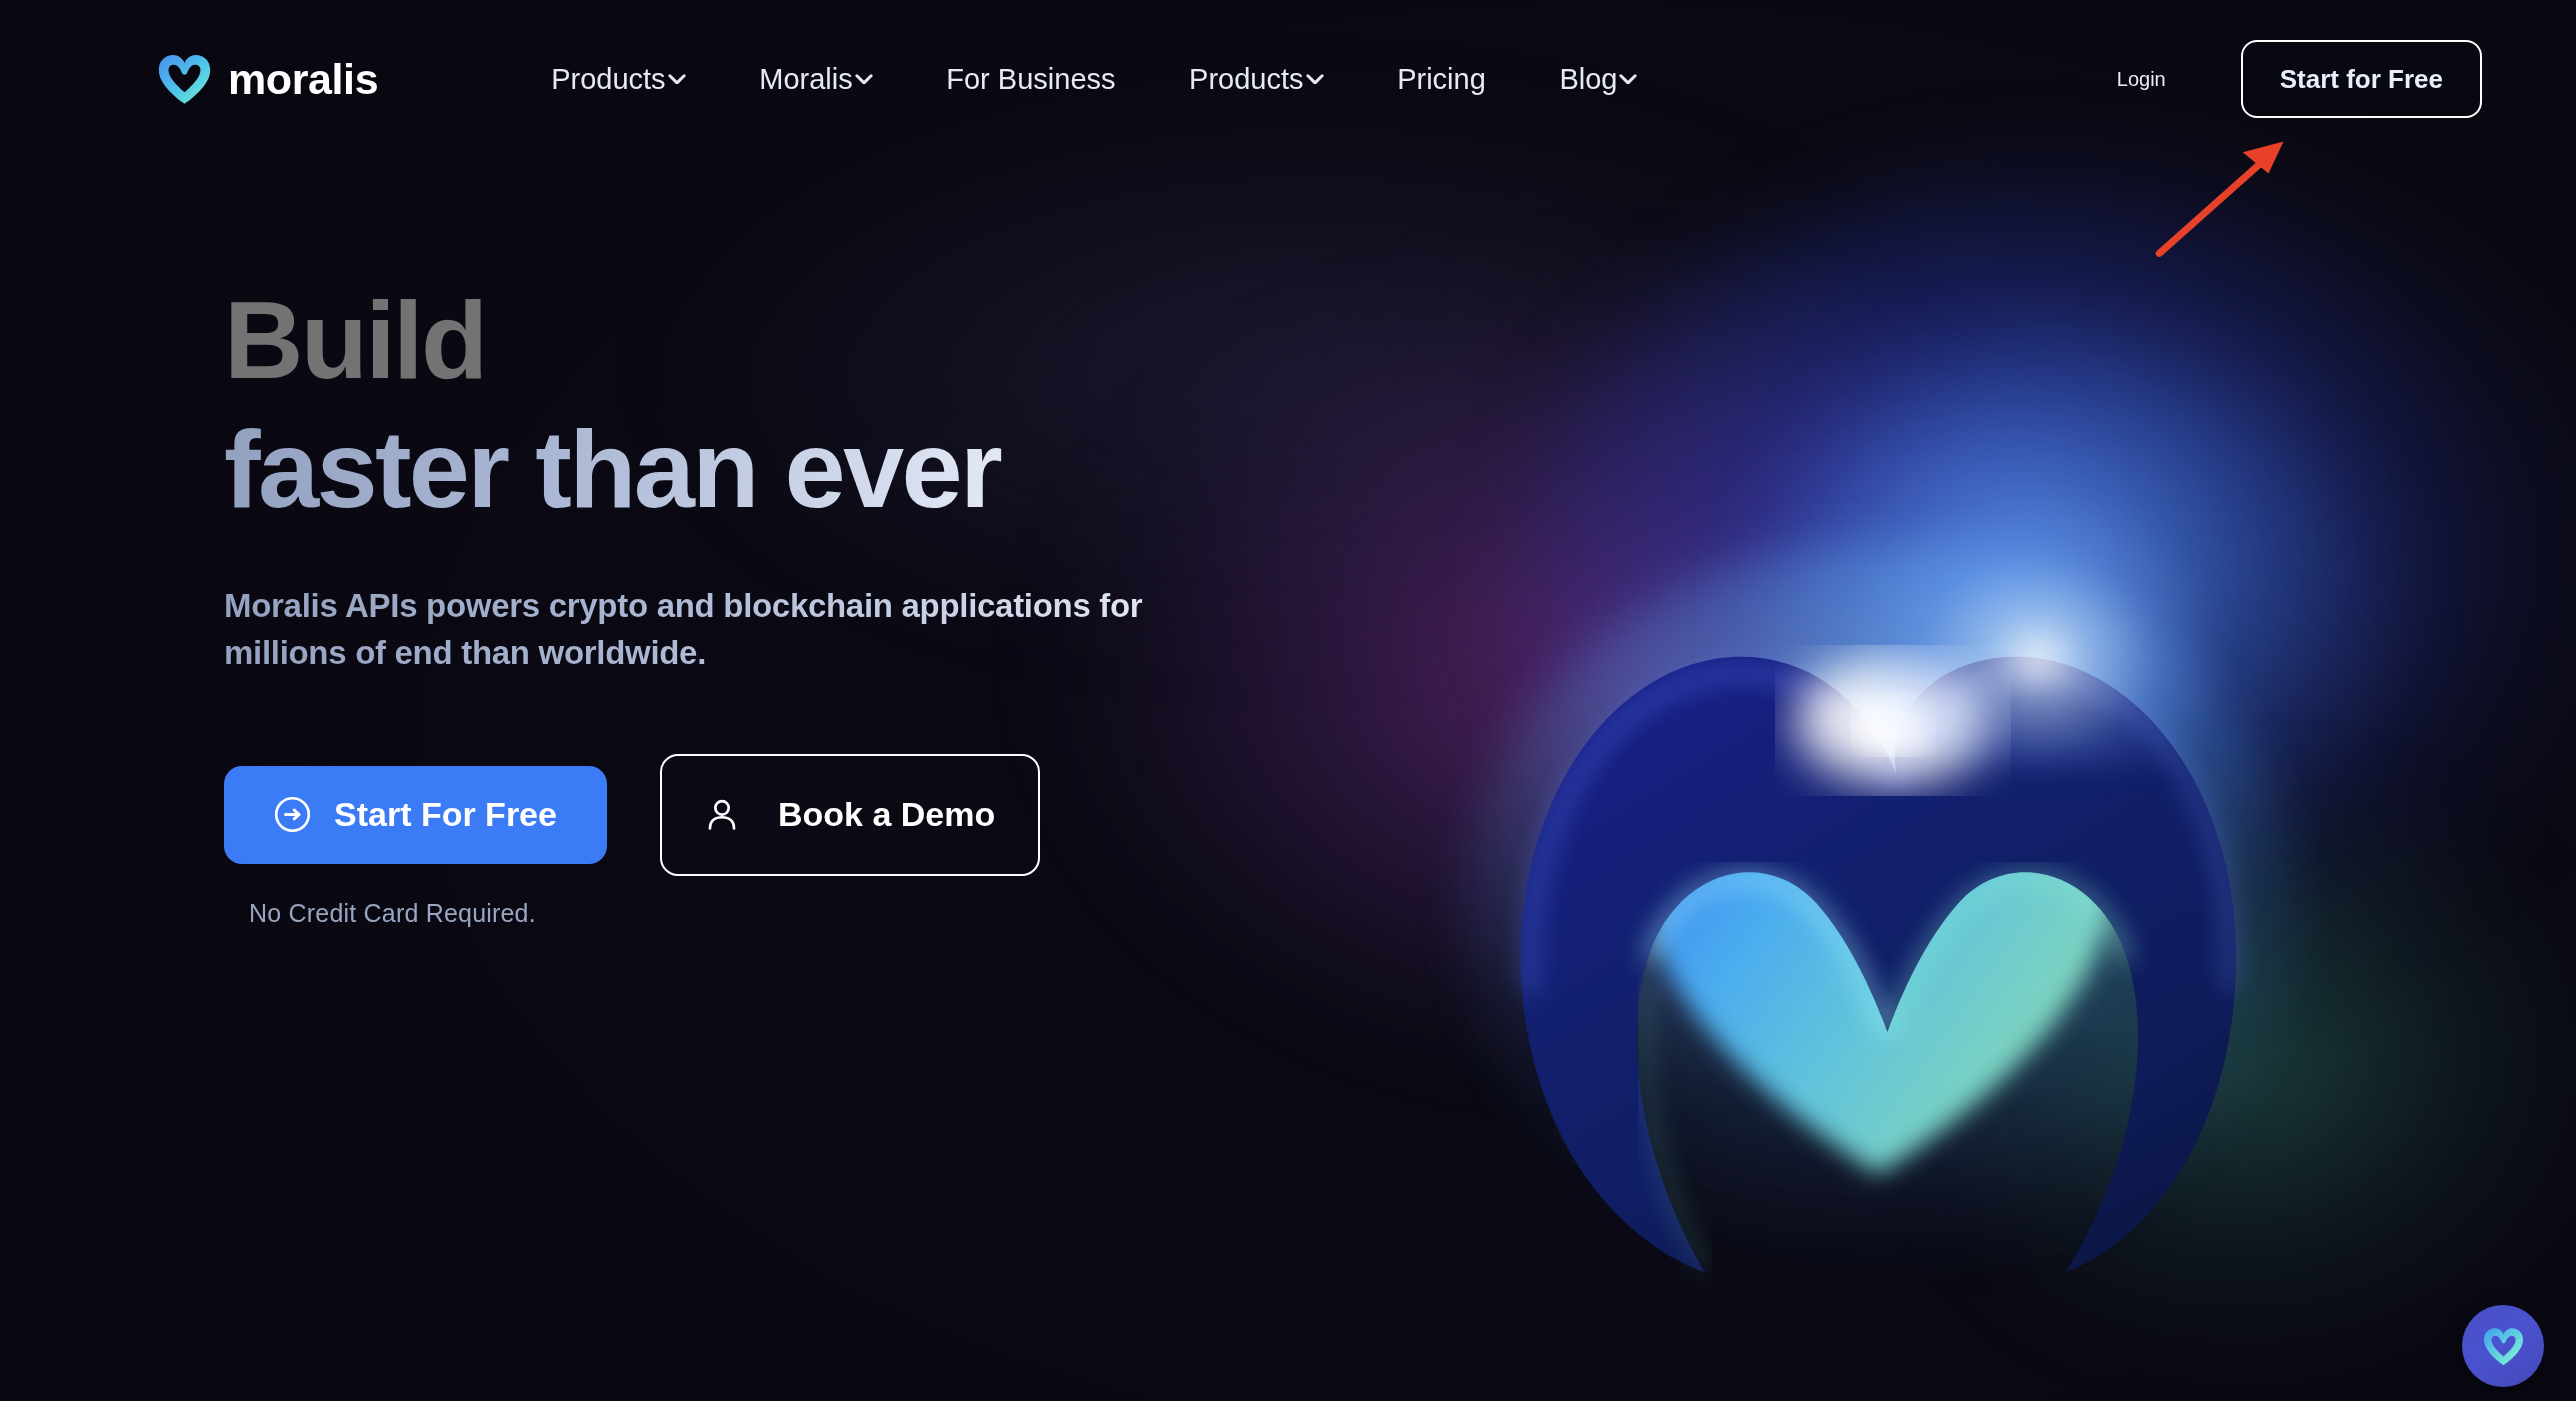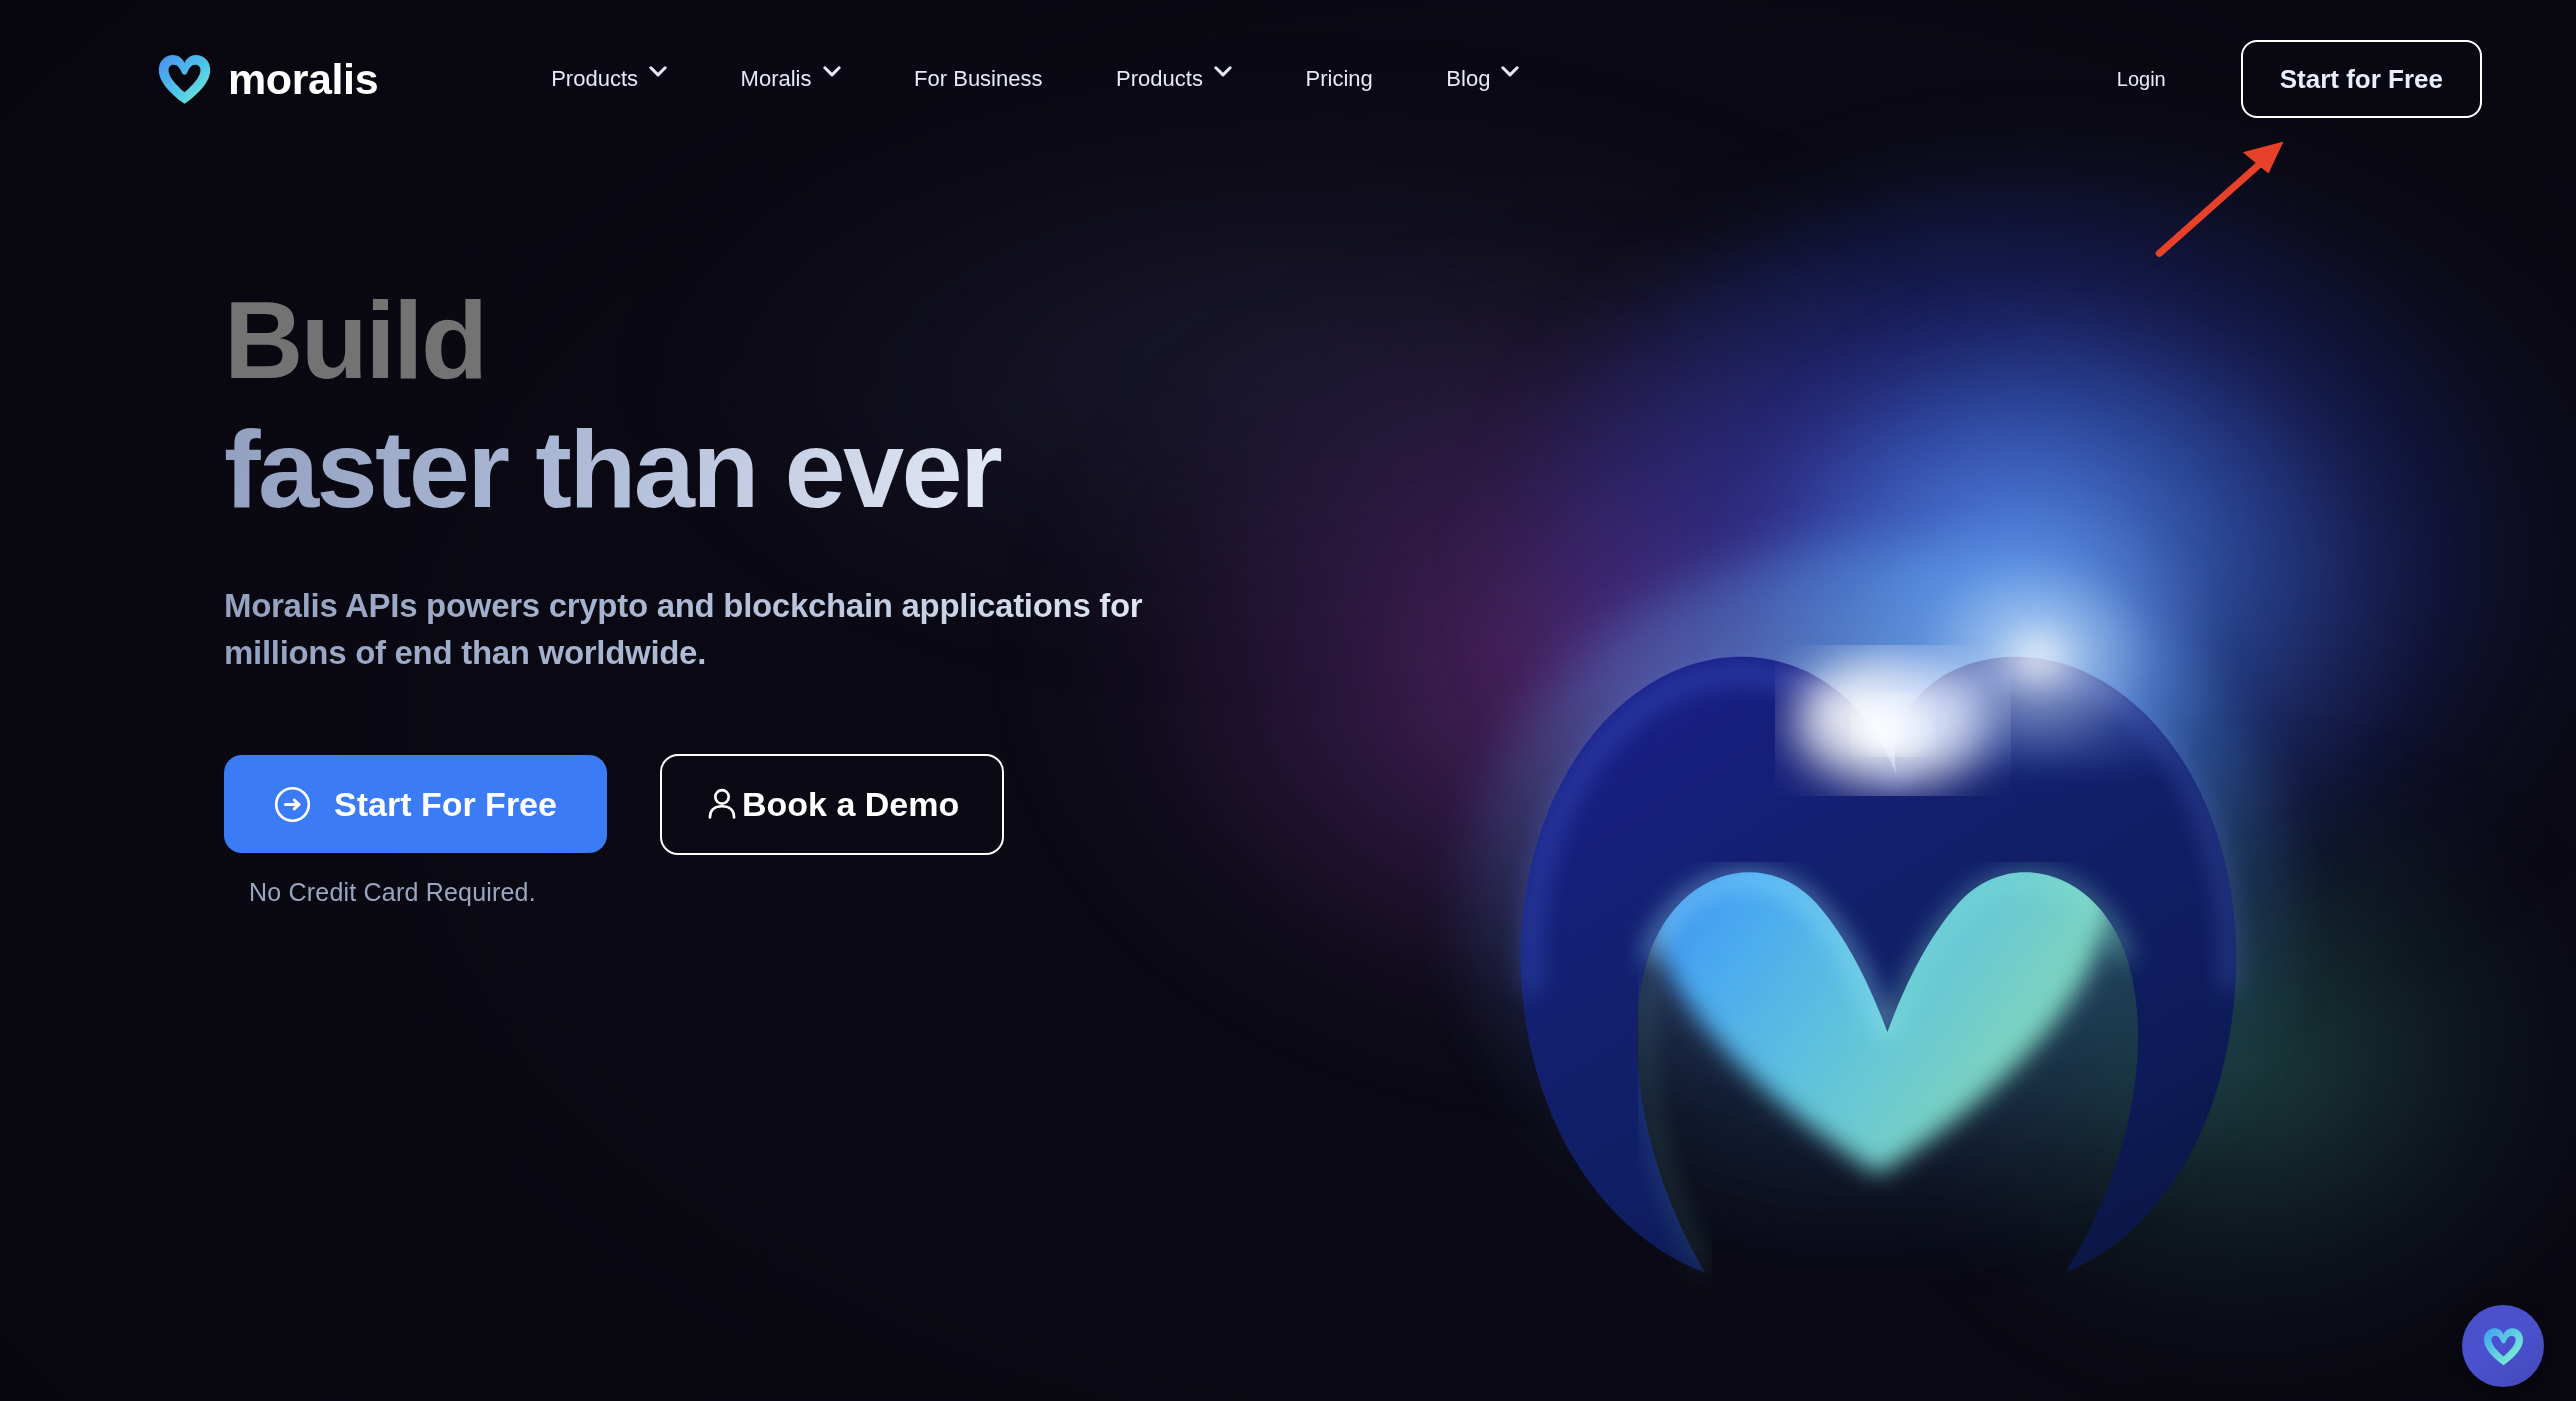--- a/index.html
+++ b/index.html
@@ -57,22 +57,22 @@
   .header {
     position:absolute; left:7px; top:0; width:2576px; height:158px;
     display:flex; align-items:center; z-index:30;
   }
   .logo { display:flex; align-items:center; gap:16px; margin-left:150px; }
   .logo-mark { width:55px; height:52px; flex:0 0 auto; }
   .logo-text { font-size:43px; font-weight:bold; color:#ffffff; letter-spacing:-0.4px; }
 
   .nav { display:flex; align-items:center; margin-left:146px; gap:0; }
   .nav-item {
-    display:flex; align-items:flex-start; gap:11px;
-    font-size:22px; color:#e6eaf6; padding:9px 27px; cursor:pointer;
+    display:flex; align-items:center; gap:2px;
+    font-size:29px; color:#e6eaf6; padding:9px 27px; cursor:pointer;
     white-space:nowrap;
   }
   .nav-gap-1 { margin-right:19.6px; }
   .chev { width:18px; height:10.7px; display:block; flex:0 0 auto; }
 
   .header-right { display:flex; align-items:center; margin-left:auto; margin-right:101px; gap:0; }
   .login-link { font-size:20px; color:#e9edf8; padding:9px 30px; cursor:pointer; margin-right:45px; }
   .start-btn {
     border:2.7px solid #ffffff; border-radius:16px;
     padding:0 37px; height:78px; display:flex; align-items:center; justify-content:center;
@@ -110,22 +110,22 @@
     max-width:944px;
   }
 
   .cta-row { display:flex; align-items:center; gap:53px; margin-top:77px; }
   .btn-primary {
     background:#3b7cf6; border-radius:18px; height:98px;
     display:flex; align-items:center; gap:23px; padding:0 50px; cursor:pointer;
     font-size:34px; font-weight:bold; color:#ffffff; white-space:nowrap;
   }
   .btn-secondary {
-    background:transparent; border:2.7px solid #ffffff; border-radius:18px; height:101px;
-    display:flex; align-items:center; gap:3px; padding:16px 43px; cursor:pointer;
+    background:transparent; border:2.7px solid #ffffff; border-radius:18px; height:122px;
+    display:flex; align-items:center; gap:39px; padding:16px 43px; cursor:pointer;
     font-size:34px; font-weight:bold; color:#ffffff; white-space:nowrap;
   }
   .ico { flex:0 0 auto; display:block; }
   .note { margin-top:23px; font-size:25px; color:#9aa6c0; letter-spacing:0.2px; padding-left:25px; }
 
   
   .annot { position:absolute; left:2154px; top:134px; width:142px; height:125px; z-index:40; pointer-events:none; }
 
   
   .chat-widget {

